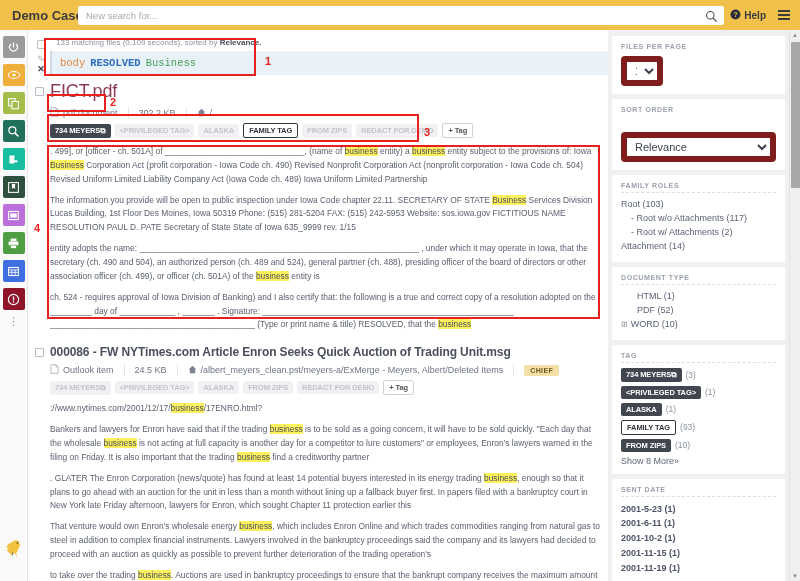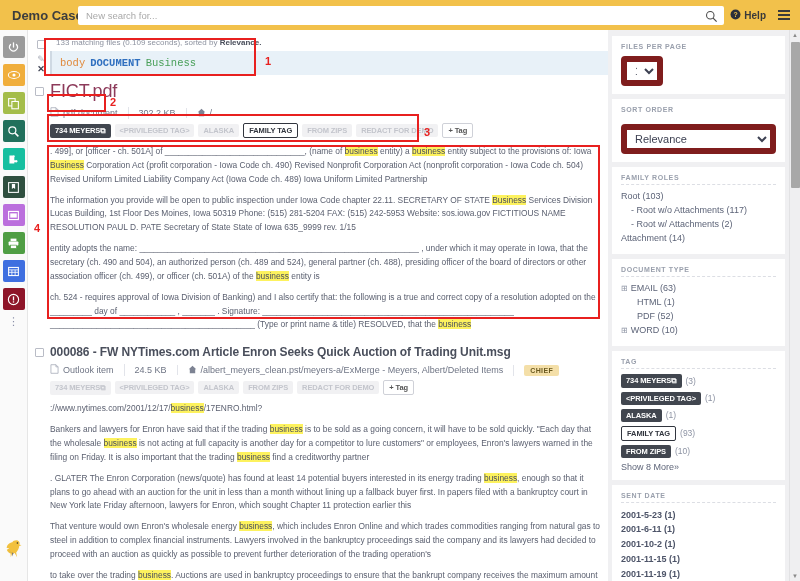--- a/index.html
+++ b/index.html
@@ -132,21 +132,21 @@
     font-size:7px; color:#9aa0ad; letter-spacing:0.6px; font-weight:bold;
     text-transform:uppercase; padding-bottom:3px;
   }
   .panel-h.dashed { border-bottom:1px dashed #dcdee4; margin-bottom:5px; }
   select.sel {
     font-family:"Liberation Sans", sans-serif; font-size:11px; color:#3d4152;
     border:6px solid #7f1d1d; border-radius:4px; background:#fff;
     padding:2px 4px; outline:none;
   }
   .sel-sm { width:42px; margin-top:3px; }
-  .sel-lg { width:100%; margin-top:8px; }
+  .sel-lg { width:100%; margin-top:16px; }
   .facet { font-size:9px; color:#5d6478; line-height:1.55; }
   .facet .ind { padding-left:10px; }
   .facet .ind2 { padding-left:16px; }
   .exp { color:#8e94a4; font-size:8px; margin-right:3px; }
   .facet-row { white-space:nowrap; }
   .tagfacet { display:flex; align-items:center; gap:4px; margin-bottom:4px; }
   .tagfacet .cnt { font-size:8.5px; color:#8e94a4; }
   .showmore { font-size:9px; color:#5d6478; margin-top:4px; }
   .datefacet { font-size:9px; color:#4d5468; line-height:1.65; font-weight:bold; }
 
@@ -279,21 +279,21 @@
       <div class="qcheck"></div>
       <div class="q-pencil">✎</div>
       <div class="q-x">✕</div>
     </div>
     <div class="qbody">
       <div class="matchline">
         <span>133 matching files (0.109 seconds), sorted by </span><b>Relevance.</b>
       </div>
       <div class="querybar">
         <span class="q-field">body</span>
-        <span class="q-op">DOCUMENT</span>
+        <span class="q-op">RESOLVED</span>
         <span class="q-val">Business</span>
       </div>
     </div>
   </div>
 
   <div id="doclist">
       <div class="doc">
         <div class="doc-head">
           <div class="doc-check"></div>
           <div class="doc-title">FICT.pdf</div>
@@ -379,21 +379,20 @@
         <div class="facet-row">Root (103)</div>
         <div class="facet-row ind">- Root w/o Attachments (117)</div>
         <div class="facet-row ind">- Root w/ Attachments (2)</div>
         <div class="facet-row">Attachment (14)</div>
       </div>
   </div>
 
   <div class="panel">
     <div class="panel-h dashed">DOCUMENT TYPE</div>
     <div class="facet" id="dtList">
-        <div class="facet-row"><span class="exp">⊞</span>EMAIL (63)</div>
         <div class="facet-row ind2">HTML (1)</div>
         <div class="facet-row ind2">PDF (52)</div>
         <div class="facet-row"><span class="exp">⊞</span>WORD (10)</div>
       </div>
   </div>
 
   <div class="panel">
     <div class="panel-h dashed">TAG</div>
     <div id="tagList">
         <div class="tagfacet">

